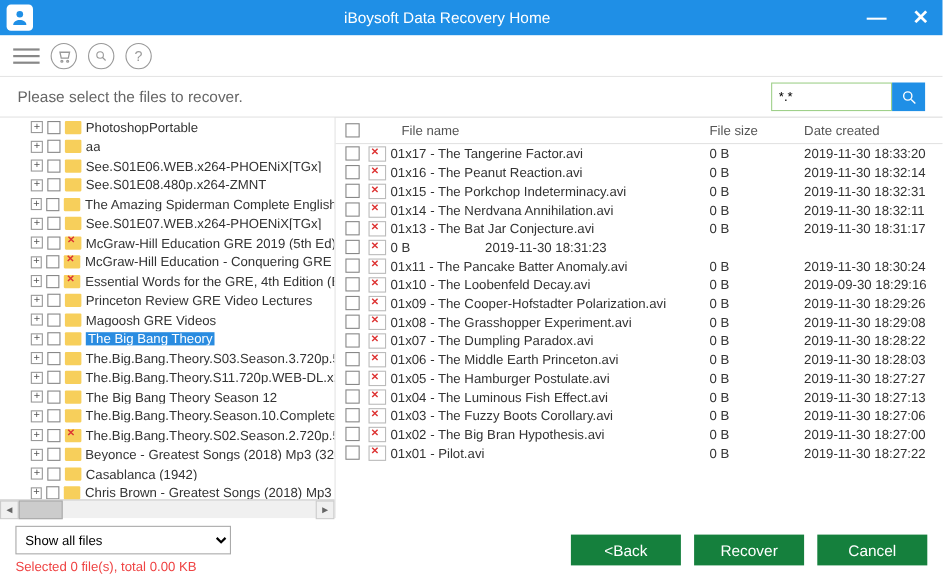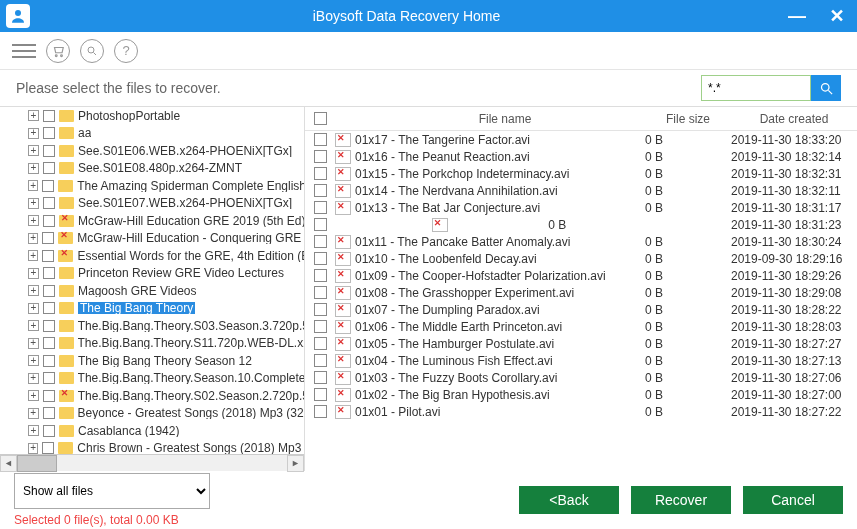--- a/index.html
+++ b/index.html
@@ -28,38 +28,38 @@
   .tree-row .folder { width: 15px; height: 12px; margin-right: 4px; flex-shrink: 0; position: relative; }
   .tree-row .folder::before { content: ""; position: absolute; inset: 0; background: #f7cf5b; border-radius: 1px; }
   .tree-row .folder.x::after { content: "✕"; position: absolute; left: 2px; top: -1px; font-size: 9px; color: #d33; font-weight: bold; }
   .tree-row .label { overflow: hidden; text-overflow: clip; }
   .tree-row.selected .label { background: #2a8ce0; color: #fff; padding: 0 2px; }
   .hscroll { height: 17px; background: #f0f0f0; border-top: 1px solid #ccc; display: flex; align-items: center; }
   .hscroll .arrow { width: 17px; height: 17px; border: 1px solid #ccc; display: flex; align-items: center; justify-content: center; font-size: 9px; color: #666; }
   .hscroll .track { flex: 1; height: 17px; position: relative; }
   .hscroll .thumb { position: absolute; left: 0; top: 0; height: 100%; width: 40px; background: #ccc; border: 1px solid #aaa; }
   .list-wrap { flex: 1; display: flex; flex-direction: column; }
-  .list-head { height: 24px; display: flex; align-items: center; border-bottom: 1px solid #e3e3e3; font-size: 12px; color: #555; text-align: center; }
+  .list-head { height: 24px; display: flex; align-items: center; border-bottom: 1px solid #e3e3e3; font-size: 12px; color: #555; }
   .list-head .hcb { width: 30px; display: flex; justify-content: center; }
   .list-head .hcb span, .file-row .fcb { width: 13px; height: 13px; border: 1px solid #888; display: inline-block; }
   .col-name { flex: 1; padding-left: 30px; }
   .col-size { width: 86px; }
   .col-date { width: 126px; }
   .list-body { flex: 1; overflow: hidden; }
-  .file-row { height: 17px; display: flex; align-items: center; font-size: 12px; justify-content: space-between; }
+  .file-row { height: 17px; display: flex; align-items: center; font-size: 12px; }
   .file-row .fcb-wrap { width: 30px; display: flex; justify-content: center; }
   .file-row .ficon { width: 16px; height: 14px; margin-right: 4px; position: relative; display: inline-block; }
   .file-row .ficon::before { content: ""; position: absolute; inset: 0; background: #fff; border: 1px solid #bbb; }
   .file-row .ficon::after { content: "✕"; position: absolute; left: 2px; top: 0; font-size: 9px; color: #d33; font-weight: bold; }
   .file-row .fname { flex: 1; white-space: nowrap; overflow: hidden; }
   .file-row .fsize { width: 86px; }
   .file-row .fdate { width: 126px; }
   .footer { height: 58px; display: flex; align-items: center; padding: 6px 14px; gap: 12px; }
   .footer-left { display: flex; flex-direction: column; gap: 4px; }
-  .filter { width: 196px; height: 36px; border: 1px solid #aaa; font-size: 12px; padding: 0 4px; background: #fff; }
+  .filter { width: 196px; height: 26px; border: 1px solid #aaa; font-size: 12px; padding: 0 4px; background: #fff; }
   .status { font-size: 12px; color: #ef4444; }
   .footer .spacer { flex: 1; }
   .btn { width: 100px; height: 28px; border: none; color: #fff; background: #15803d; font-size: 14px; display: flex; align-items: center; justify-content: center; }
 </style>
 </head>
 <body>
 
 <div class="titlebar">
   <div class="app-icon">
     <svg viewBox="0 0 24 24">

